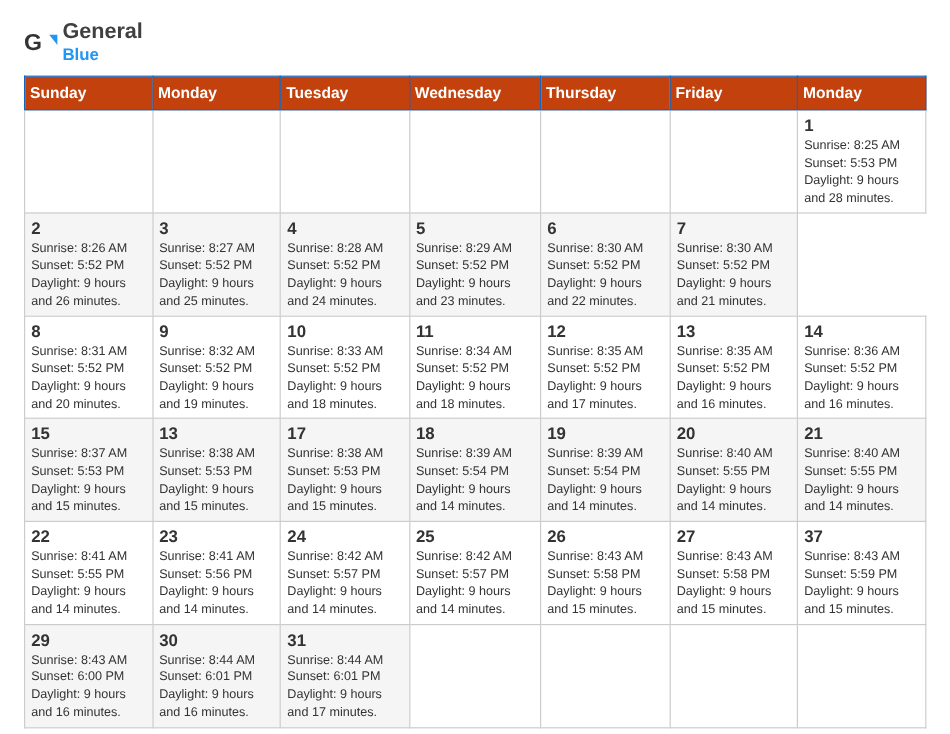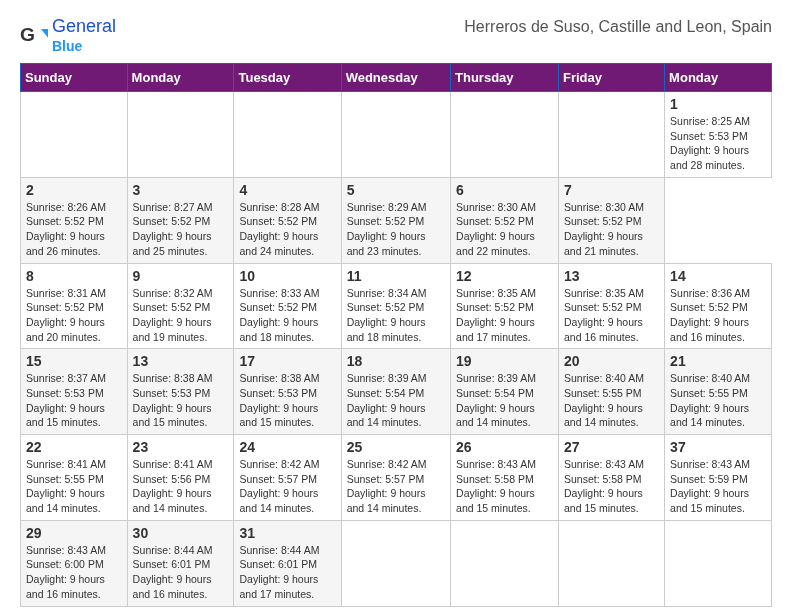--- a/index.html
+++ b/index.html
@@ -42,21 +42,21 @@
       font-size: 16px;
       color: #555;
       margin-top: 2px;
     }
     .calendar-table {
       width: 100%;
       border-collapse: collapse;
       font-size: 11px;
     }
     .calendar-table th {
-      background-color: #701a75;
+      background-color: #c2410c;
       color: #fff;
       padding: 6px 4px;
       text-align: left;
       font-size: 13px;
       font-weight: bold;
       border: 1px solid #1565C0;
     }
     .calendar-table td {
       border: 1px solid #ccc;
       vertical-align: top;
@@ -92,26 +92,25 @@
 
 <div class="page">
 
   <div class="header-area">
     <div class="logo">
       <svg class="logo-icon" viewBox="0 0 32 32" xmlns="http://www.w3.org/2000/svg">
         <text x="0" y="22" font-size="22" font-weight="bold" fill="#333">G</text>
         <polygon points="24,8 32,8 32,18" fill="#2196F3"></polygon>
       </svg>
       <div>
-        <span style="font-size:18px;font-weight:normal;color:#1d4ed8;text-align:center;">General</span><br>
+        <span style="font-size:18px;font-weight:bold;color:#404040;text-align:center;">General</span><br>
         <span style="font-size:14px;font-weight:bold;color:#2196F3;">Blue</span>
       </div>
     </div>
     <div class="title-area">
-      <div class="location-title">Herreros de Suso, Castille and Leon, Spain</div>
     </div>
   </div>
 
   <table class="calendar-table">
     <thead>
       <tr>
         <th>Sunday</th>
         <th>Monday</th>
         <th>Tuesday</th>
         <th>Wednesday</th>

